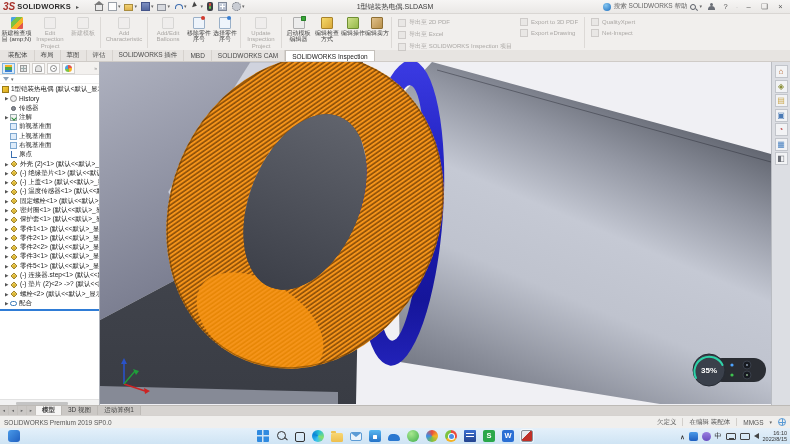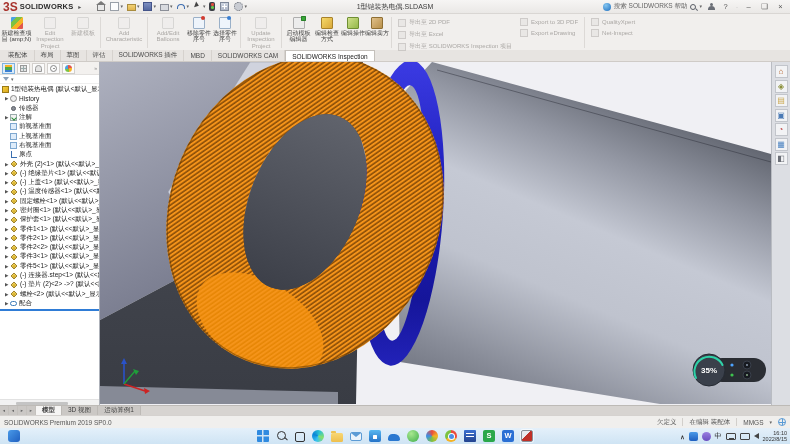--- a/index.html
+++ b/index.html
@@ -3,21 +3,21 @@
 <meta charset="utf-8">
 <style>
   *{margin:0;padding:0;box-sizing:border-box}
   html,body{width:790px;height:444px;overflow:hidden}
   body{font-family:"Liberation Sans",sans-serif;background:#fff;-webkit-font-smoothing:antialiased}
   .screen{position:relative;width:790px;height:444px;background:#f0efed;display:flex;flex-direction:column}
 
   
   .titlebar{height:14px;background:linear-gradient(#f6f5f4,#eae8e6);border-bottom:1px solid #d9d6d3;display:flex;align-items:center;position:relative;font-size:7px;color:#333;flex:none}
   .logo{display:flex;align-items:center;gap:2px;padding-left:3px;z-index:2}
-  .logo .mark{color:#a8322c;font-weight:bold;font-size:12px;}
+  .logo .mark{color:#a8322c;font-weight:bold;font-size:10px;font-style:italic}
   .logo .name{font-weight:bold;font-size:7.5px;color:#2b2b2b;letter-spacing:.2px}
   .flyout{font-size:6px;color:#555;margin-left:3px}
   .qat{display:flex;align-items:center;gap:4px;margin-left:16px;z-index:2}
   .qitem{display:flex;align-items:center;gap:1px}
   .qi{width:9px;height:9px;display:inline-block;position:relative}
   .qi.home{border:1px solid #7a7a7a;border-top:none;background:#e8e8e8;margin-top:2px;width:8px;height:6px}
   .qi.home::before{content:"";position:absolute;left:-2px;top:-4px;border-left:5px solid transparent;border-right:5px solid transparent;border-bottom:4px solid #7a7a7a}
   .qi.new{background:#fdfdfd;border:1px solid #9aa0a8}
   .qi.open{background:linear-gradient(#f2d173,#e0b44e);border:1px solid #a98c3e;height:7px;margin-top:2px}
   .qi.save{background:linear-gradient(#7d8fc0,#5568a0);border:1px solid #44548a}

